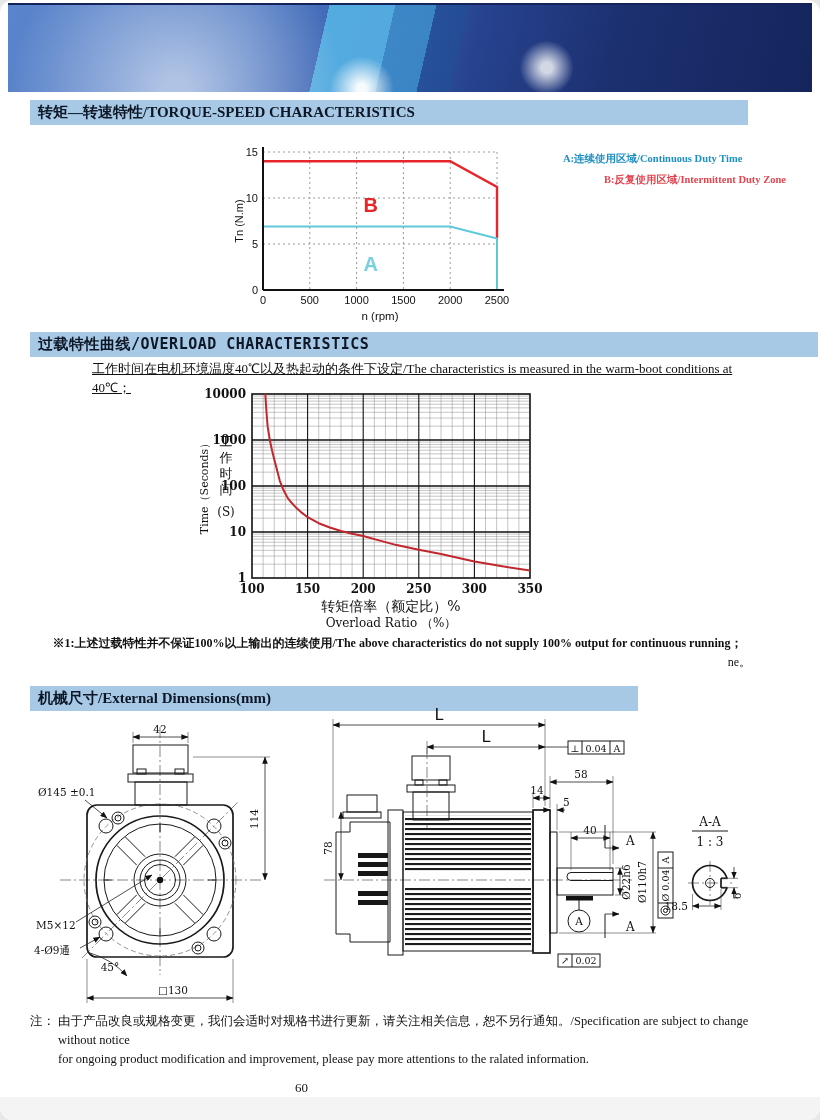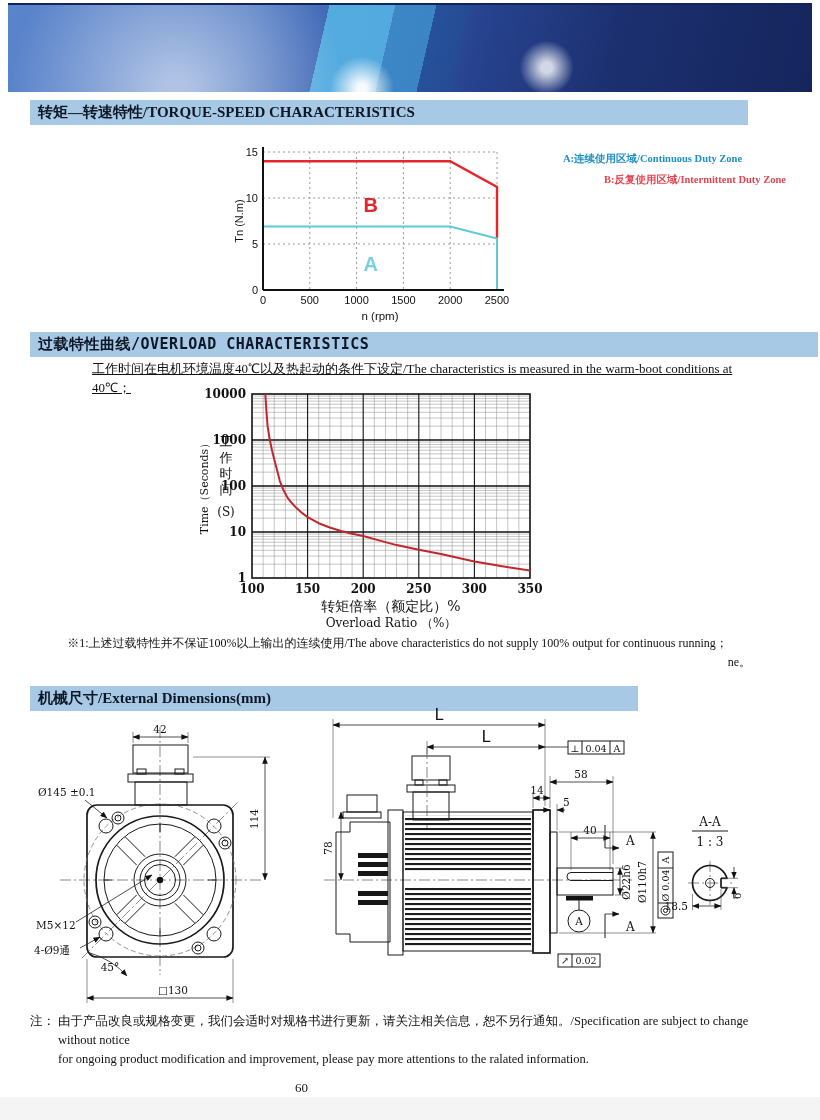--- a/index.html
+++ b/index.html
@@ -1,34 +1,34 @@
 <!DOCTYPE html>
 <html><head>
 <meta charset="utf-8">
 <style>
   html,body{margin:0;padding:0;background:#e8e8e8;}
   .page{position:relative;width:820px;height:1120px;background:#ffffff;overflow:hidden;
-        font-family:"Liberation Serif",serif;color:#111;}
+        font-family:"Liberation Serif",serif;color:#111;border-radius:13px;}
   .abs{position:absolute;}
 
   
   .banner{left:8px;top:3px;width:804px;height:87px;border-top:2px solid #14235a;
     background:
       radial-gradient(circle at 44% 96%, rgba(255,255,255,.95) 0 1%, rgba(255,255,255,0) 7%),
       radial-gradient(circle at 67% 72%, rgba(255,255,255,.8) 0 1%, rgba(255,255,255,0) 5%),
       radial-gradient(circle at 21% 98%, rgba(255,255,255,.55) 0 2%, rgba(255,255,255,0) 26%),
       linear-gradient(103deg, rgba(0,0,0,0) 0 39%, rgba(86,178,228,.9) 39% 47%, rgba(62,142,204,.85) 47% 52%, rgba(30,80,150,.55) 52% 56%, rgba(0,0,0,0) 56%),
       linear-gradient(103deg, #5a84cb 0%, #4c77c2 30%, #3c62b0 45%, #27438f 58%, #1c3070 75%, #15255c 100%);}
   
   .secbar{height:25px;background:#a7c9e6;display:flex;align-items:center;padding-left:8px;box-sizing:border-box;}
   .secbar.serif{font:bold 15px "Liberation Serif",serif;color:#0d1726;}
   .secbar.mono{font:bold 15px "DejaVu Sans Mono",monospace;color:#0d1726;letter-spacing:.5px;}
   .subtitle{font:13px "Liberation Serif",serif;color:#111;}
   .notes{font:12px "Liberation Serif",serif;color:#111;line-height:19px;}
-  .notes .c{text-align:center;}
+  .notes .c{text-align:center;font-weight:bold;}
   .notes .r{text-align:right;padding-right:4px;}
   .legend-line{font:bold 10.5px "Liberation Serif",serif;line-height:21px;white-space:nowrap;}
   .bottomnote{font:12.5px "Liberation Serif",serif;line-height:19px;display:flex;}
   .bottomnote .pfx{flex:0 0 28px;}
   .pageno{font:13px "Liberation Serif",serif;}
   .footband{left:0;top:1097px;width:820px;height:23px;background:#f4f4f4;}
 
   
   svg{overflow:visible;}
   .ln{stroke:#1a1a1a;fill:none;stroke-width:1;}
@@ -76,21 +76,21 @@
       <text x="267" y="166" text-anchor="middle" fill="#111" style="font:11px &quot;Liberation Sans&quot;,sans-serif">2500</text>
       <text x="28" y="156" text-anchor="end" fill="#111" style="font:11px &quot;Liberation Sans&quot;,sans-serif">0</text>
       <text x="28" y="110" text-anchor="end" fill="#111" style="font:11px &quot;Liberation Sans&quot;,sans-serif">5</text>
       <text x="28" y="64" text-anchor="end" fill="#111" style="font:11px &quot;Liberation Sans&quot;,sans-serif">10</text>
       <text x="28" y="18" text-anchor="end" fill="#111" style="font:11px &quot;Liberation Sans&quot;,sans-serif">15</text>
       <text x="150" y="182" text-anchor="middle" fill="#111" style="font:11.5px &quot;Liberation Sans&quot;,sans-serif">n (rpm)</text>
       <text x="13" y="83" transform="rotate(-90 13 83)" text-anchor="middle" fill="#111" style="font:11px &quot;Liberation Sans&quot;,sans-serif">Tn (N.m)</text>
     </svg>
 
   <div class="abs" style="left:563px;top:148px;">
-    <div class="legend-line" id="leg1" style="color: rgb(30, 143, 194);">A:连续使用区域/Continuous Duty Zone</div>
+    <div class="legend-line" id="leg1" style="color: rgb(30, 143, 194);">A:连续使用区域/Continuous Duty Time</div>
     <div class="legend-line" id="leg2" style="color: rgb(226, 69, 80); margin-left: 41px;">B:反复使用区域/Intermittent Duty Zone</div>
   </div>
 
   <div class="abs secbar mono" style="left:30px;top:332px;width:788px;">
     <span>过载特性曲线/OVERLOAD CHARACTERISTICS</span>
   </div>
 
   <div class="abs subtitle" style="left:92px;top:360px;width:660px;text-decoration:underline;">工作时间在电机环境温度40℃以及热起动的条件下设定/The characteristics is measured in the warm-boot conditions at 40℃；</div>
 
   <svg id="chart2" class="abs" style="left:180px;top:378px;" width="400" height="252" viewBox="0 0 400 252">

